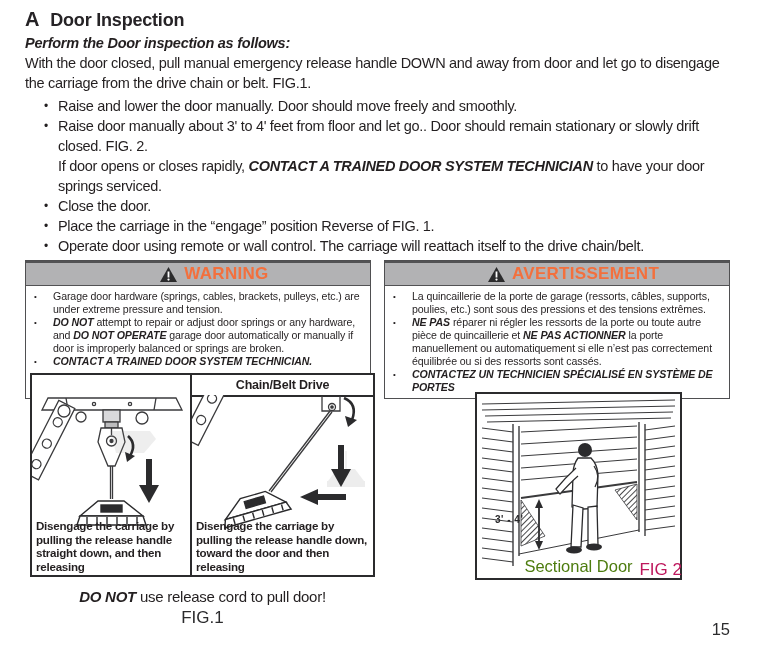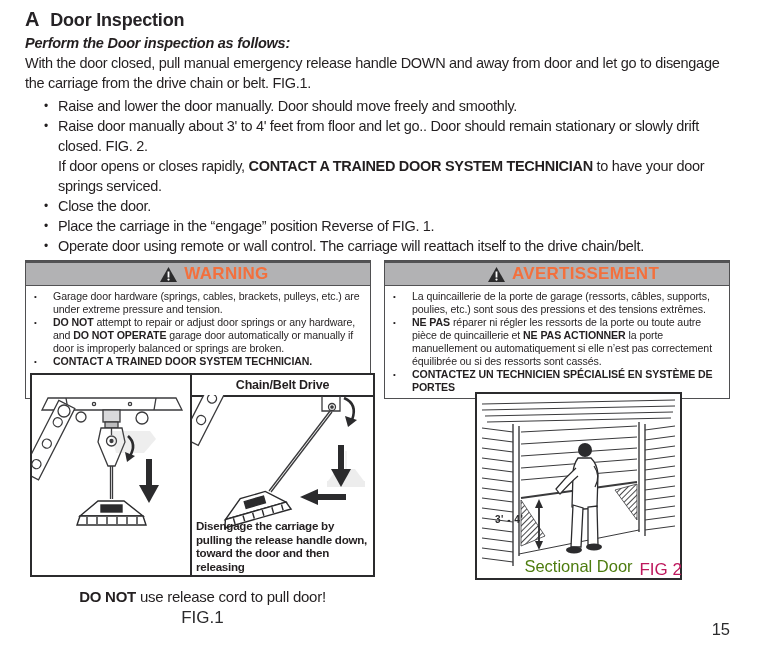--- a/index.html
+++ b/index.html
@@ -45,21 +45,21 @@
 
   
   .fig2{position:absolute;left:475px;top:392px;width:207px;height:188px;border:2px solid #2b2b2d;
         box-sizing:border-box;background:#fff;}
   .fig2 svg{position:absolute;left:0;top:0;}
   .dim-label{position:absolute;left:18px;top:120px;font-size:10px;font-weight:700;color:#2a2a2c;letter-spacing:0.5px;}
   .sectional-label{position:absolute;left:0;bottom:2px;width:100%;text-align:center;font-size:16.5px;color:#4d7c0f;}
   .fig2-label{position:absolute;left:475px;top:560px;width:207px;text-align:right;font-size:17px;color:#be185d;}
 
   .page-number{position:absolute;right:28px;top:620px;font-size:16.5px;color:#2b2b2d;}
-  .b{font-weight:700;}
+  .b{font-weight:700;font-style:italic;}
 </style>
 </head>
 <body>
 
 <div class="page">
 
   <div class="content">
     <div class="heading">
       <span class="section-letter">A</span>
       <span class="page-title">Door Inspection</span>
@@ -185,20 +185,21 @@
           <rect x="69" y="110" width="21" height="7" fill="#2b2b2d"></rect>
           <polygon points="45,130 114,130 111,121 48,121" fill="#fff"></polygon>
           <line x1="55" y1="122" x2="55" y2="129"></line>
             <line x1="65" y1="122" x2="65" y2="129"></line>
           <line x1="75" y1="122" x2="75" y2="129"></line>
             <line x1="85" y1="122" x2="85" y2="129"></line>
           <line x1="95" y1="122" x2="95" y2="129"></line>
             <line x1="105" y1="122" x2="105" y2="129"></line>
         </g>
       </svg>
+      <div class="panel-caption">Disengage the carriage by pulling the release handle straight down, and then releasing</div>
     </div>
 
     <div class="panel panel-right">
       <div class="panel-head">Chain/Belt Drive</div>
       <svg width="179" height="138" viewBox="0 0 179 138">
         <g stroke="#3a3a3c" stroke-width="1.3" fill="none">
           <g transform="translate(30,-16) rotate(27)">
             <rect x="-9" y="0" width="18" height="70" fill="#fff"></rect>
             <circle cx="0" cy="22" r="4.5" fill="#fff"></circle>
               <circle cx="0" cy="46" r="4.5" fill="#fff"></circle>

